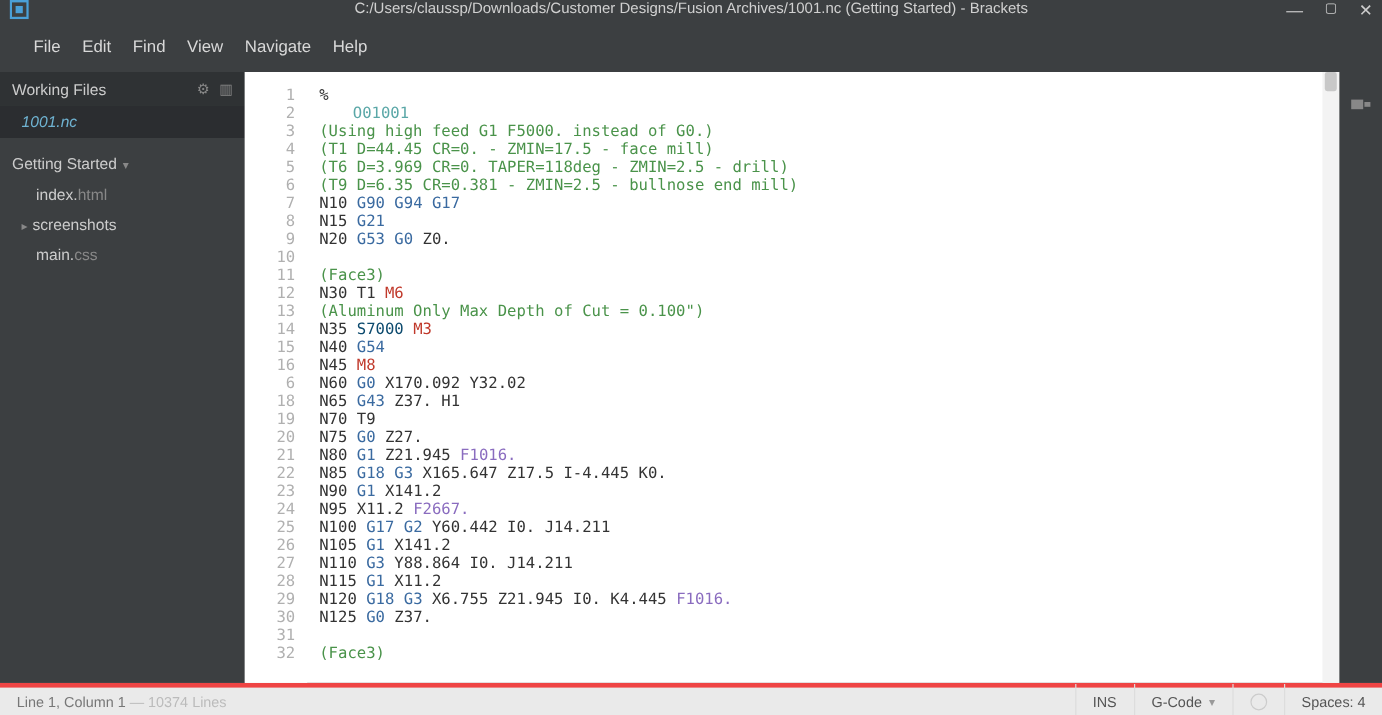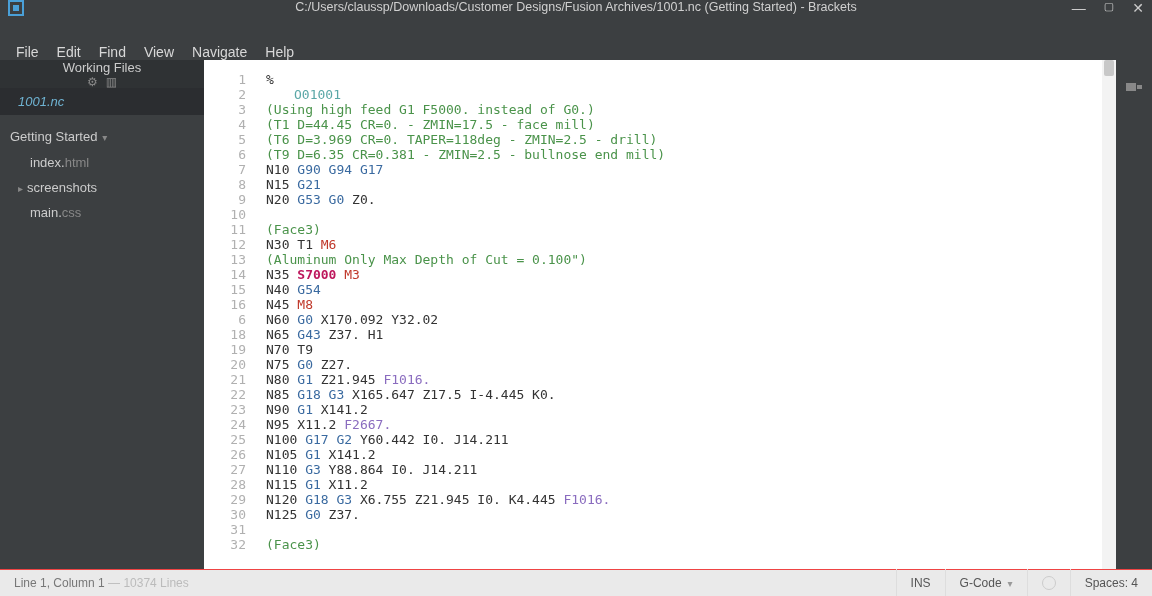--- a/index.html
+++ b/index.html
@@ -38,22 +38,22 @@
   display: flex;
   gap: 18px;
   color: #ccc;
   font-size: 14px;
 }
 .window-controls span { cursor: default; }
 .menubar {
   height: 30px;
   background: #3c3f41;
   display: flex;
-  align-items: flex-end;
-  padding: 0 16px;
+  align-items: flex-start;
+  padding: 0 28px;
   gap: 18px;
   color: #d8d8d8;
   font-size: 14px;
 }
 .menubar span { cursor: default; }
 .main {
   display: flex;
   height: calc(596px - 30px - 30px - 27px);
 }
 .sidebar {
@@ -64,21 +64,20 @@
 }
 .sidebar-header {
   height: 28px;
   display: flex;
   align-items: center;
   padding: 0 10px;
   background: #2f3234;
   font-size: 13px;
   color: #ccc;
   justify-content: space-between;
-  flex-direction: column;
 }
 .sidebar-header .lbl { flex: 1; }
 .sidebar-header .icons { display: flex; gap: 8px; color: #888; font-size: 12px;}
 .file-item {
   padding: 6px 18px;
   font-size: 13px;
   cursor: default;
   font-style: italic;
 }
 .file-item.active {
@@ -138,30 +137,30 @@
   line-height: 15px;
   white-space: pre;
   color: #333;
   overflow: hidden;
 }
 .tok-default { color: #333; }
 .tok-oprog   { color: #5aa7a7; margin-left: 28px; }
 .tok-comment { color: #4a934a; }
 .tok-gmode   { color: #3a6aa0; }
 .tok-mcode   { color: #c0392b; }
-.tok-scode   { color: #be185d; font-weight: bold; }
+.tok-scode   { color: #0c4a6e; }
 .tok-feed    { color: #8a6cbf; }
 .statusbar {
   height: 27px;
   background: #eaeaea;
   display: flex;
   align-items: center;
   font-size: 12px;
   color: #777;
-  border-top: 1px solid #ef4444;
+  border-top: 4px solid #ef4444;
 }
 .statusbar .left {
   padding-left: 14px;
 }
 .statusbar .left .dim { color: #bbb; }
 .statusbar .right {
   margin-left: auto;
   display: flex;
   align-items: center;
 }

